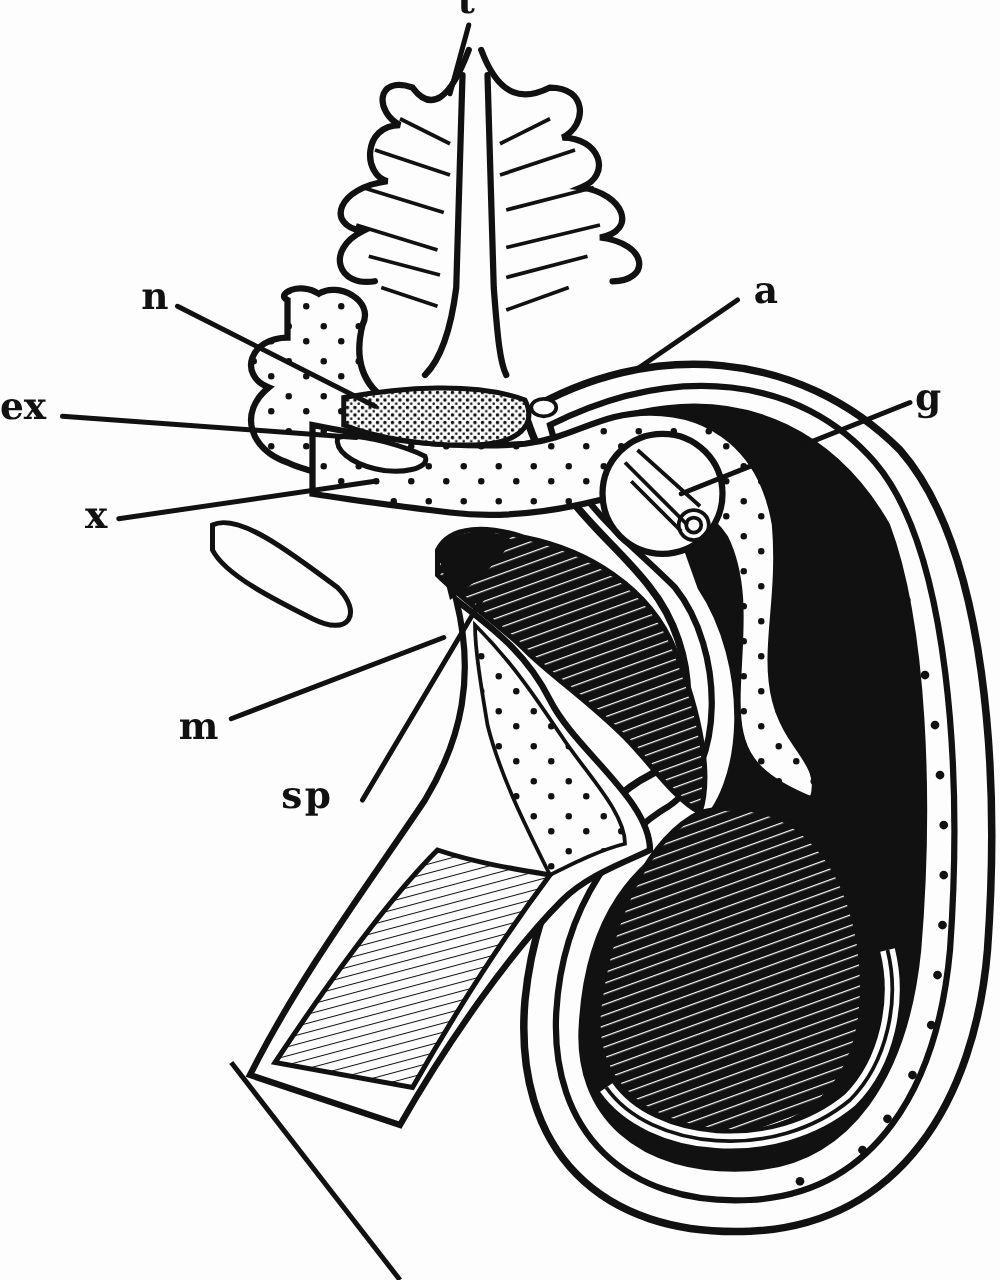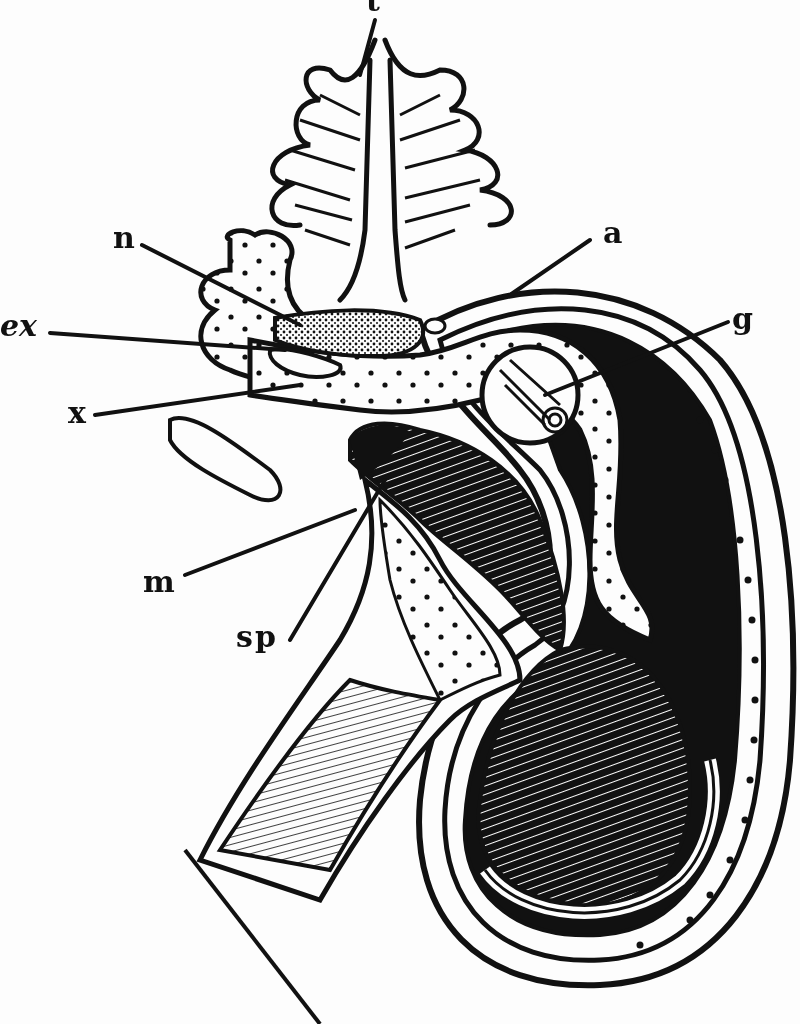--- a/index.html
+++ b/index.html
@@ -2,25 +2,25 @@
 <html><head>
 <meta charset="utf-8">
 <style>
   html, body { margin: 0; padding: 0; background: #fdfdfd; }
   body { width: 800px; height: 1024px; position: relative; overflow: hidden; font-family: "DejaVu Serif", serif; }
   .canvas { position: absolute; left: 0; top: 0; width: 800px; height: 1024px; }
   .label { position: absolute; font-family: "DejaVu Serif", serif; font-weight: bold; font-size: 30px; color: #111; line-height: 1; }
   .lbl-t  { left: 366px; top: -14px; }
   .lbl-n  { left: 113px; top: 223px; }
   .lbl-a  { left: 603px; top: 218px; }
-  .lbl-ex { left: 0px;   top: 311px; font-style: italic; }
+  .lbl-ex { left: 0px;   top: 311px; }
   .lbl-g  { left: 732px; top: 304px; }
   .lbl-x  { left: 68px;  top: 398px; }
   .lbl-m  { left: 143px; top: 567px; }
-  .lbl-sp { left: 236px; top: 622px; letter-spacing: 2px; text-align: right; }
+  .lbl-sp { left: 225px; top: 622px; letter-spacing: 2px; text-align: right; }
 </style>
 </head>
 <body>
 
 <svg class="canvas" viewBox="0 0 800 1024" xmlns="http://www.w3.org/2000/svg">
   <defs>
     <pattern id="hatch" width="8" height="8" patternUnits="userSpaceOnUse" patternTransform="rotate(70)">
       <rect width="8" height="8" fill="#111"></rect>
       <line x1="0" y1="0" x2="0" y2="8" stroke="#fdfdfd" stroke-width="2"></line>
     </pattern>

